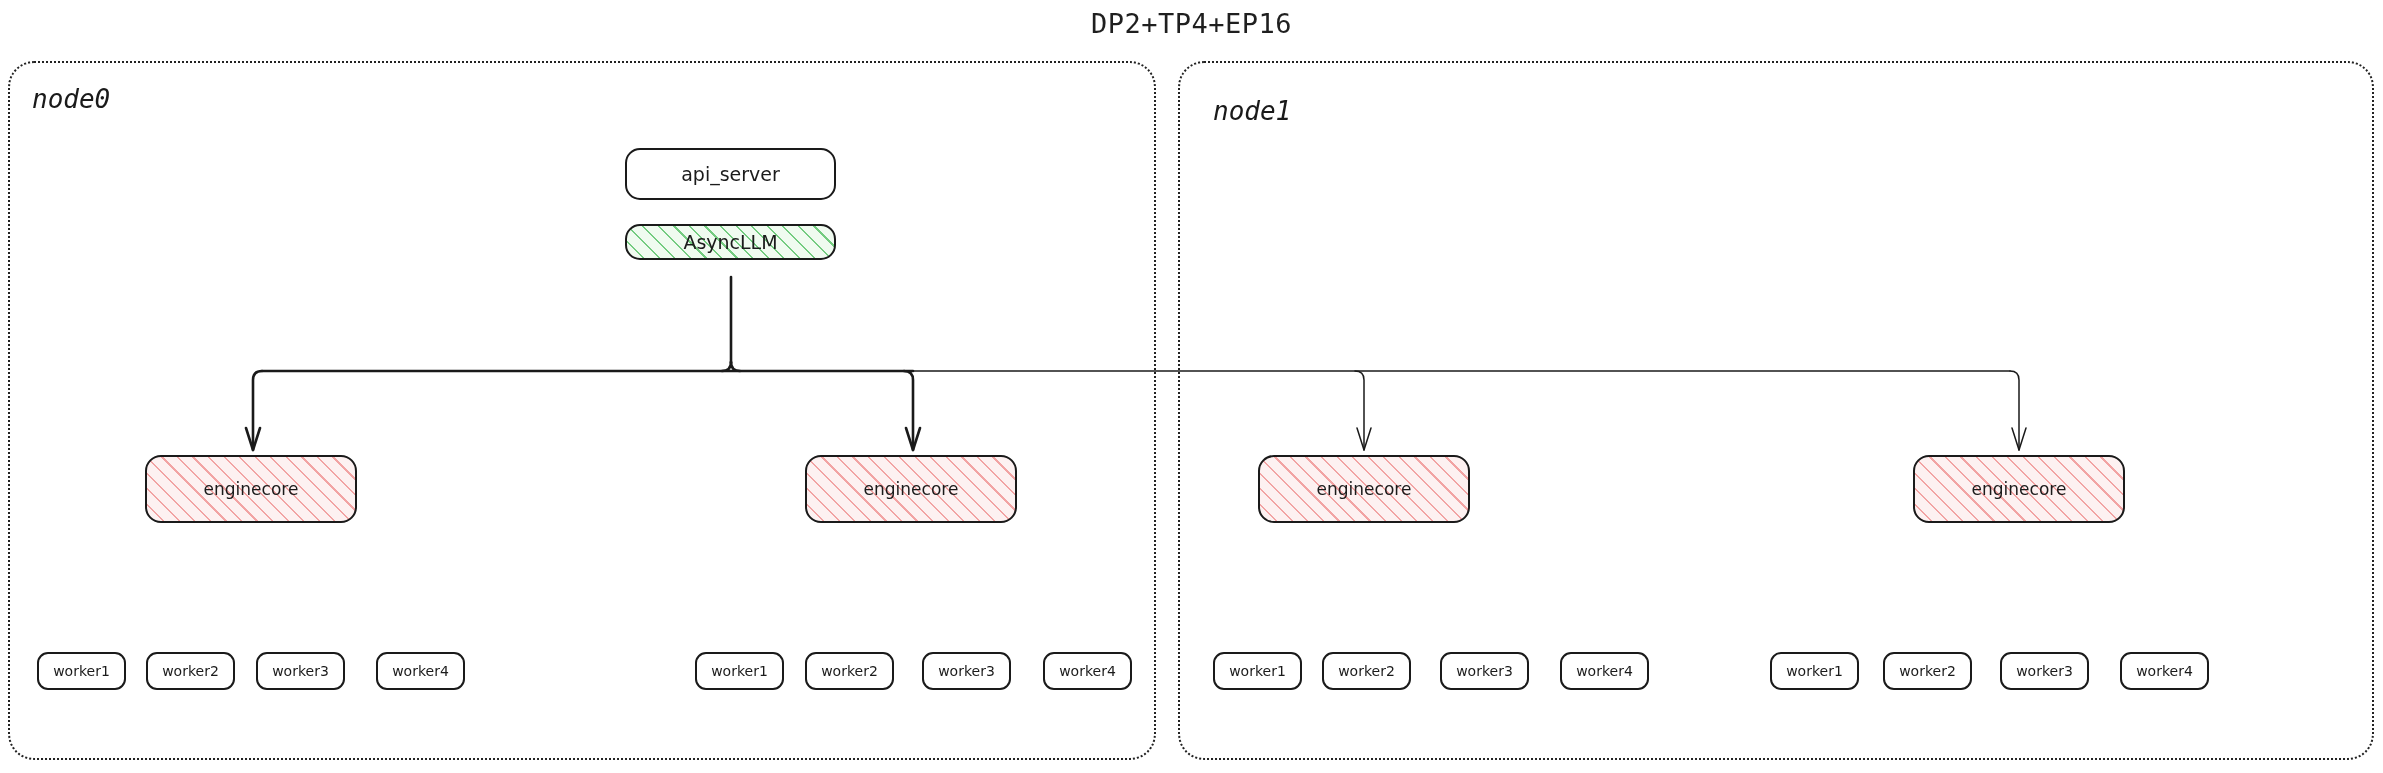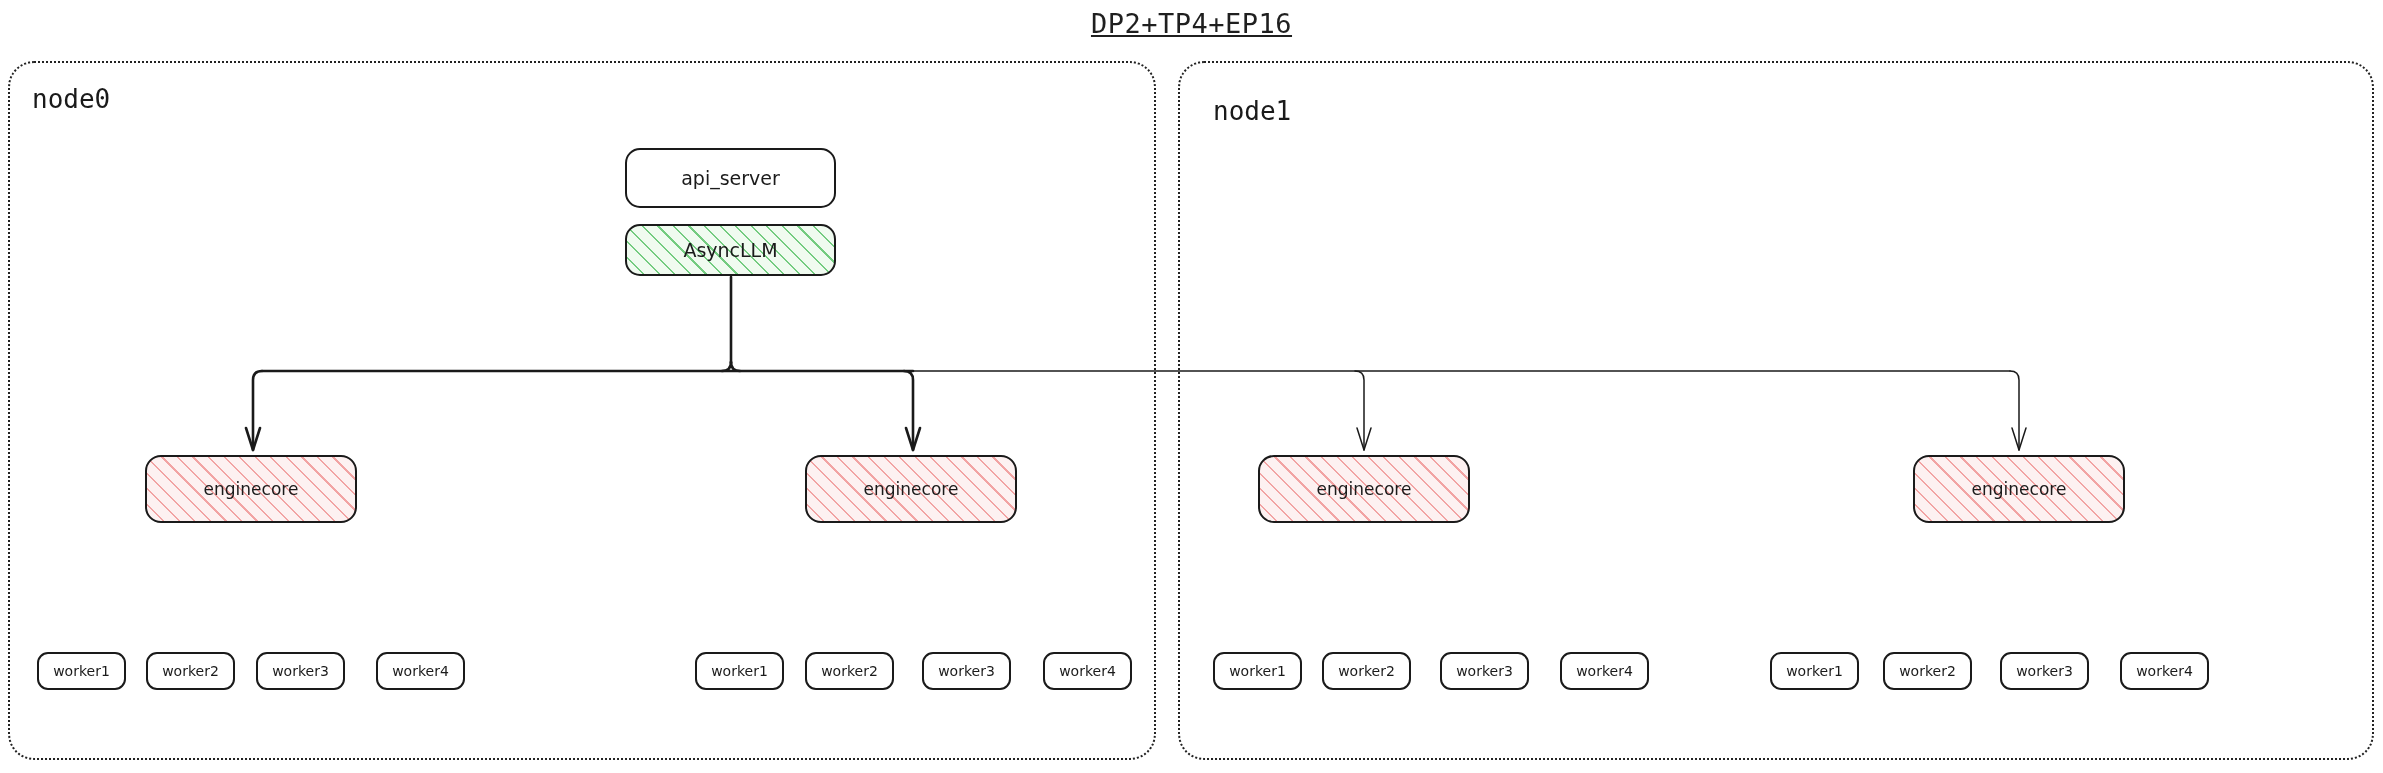--- a/index.html
+++ b/index.html
@@ -22,36 +22,36 @@
     position: absolute;
     left: 0;
     top: 8px;
     width: 2383px;
     text-align: center;
     font-family: "DejaVu Sans Mono", monospace;
     font-size: 27px;
     color: #1f1f1f;
     letter-spacing: 0.5px;
     white-space: nowrap;
-    text-decoration: underline;
   }
   
   .node-box {
     position: absolute;
     border: 2.5px dotted #222222;
     border-radius: 26px;
     background: transparent;
     box-sizing: border-box;
   }
   .node-label {
     position: absolute;
     font-family: "DejaVu Sans Mono", monospace;
     font-size: 26px;
     color: #1a1a1a;
     white-space: nowrap;
+    font-style: italic;
   }
   
   .shape {
     position: absolute;
     box-sizing: border-box;
     border: 2.6px solid #1a1a1a;
     border-radius: 13px;
     background: #ffffff;
     display: flex;
     align-items: center;
@@ -119,22 +119,22 @@
       <path d="M 1357 428 L 1364 450 L 1371 428" fill="none" stroke="#1a1a1a" stroke-width="1.5" stroke-linecap="round" stroke-linejoin="round"></path>
       <path d="M 2010 371 Q 2019 371 2019 380 L 2019 450" fill="none" stroke="#1a1a1a" stroke-width="1.5" stroke-linecap="round" stroke-linejoin="round"></path>
       <path d="M 2012 428 L 2019 450 L 2026 428" fill="none" stroke="#1a1a1a" stroke-width="1.5" stroke-linecap="round" stroke-linejoin="round"></path>
       <path d="M 722 371 Q 731 371 731 362" fill="none" stroke="#1a1a1a" stroke-width="2.6" stroke-linecap="round" stroke-linejoin="round"></path>
       <path d="M 740 371 Q 731 371 731 362" fill="none" stroke="#1a1a1a" stroke-width="2.6" stroke-linecap="round" stroke-linejoin="round"></path>
     </svg>
 
   <div id="shapes-layer">
       <div class="node-box" style="left: 8px; top: 61px; width: 1148px; height: 699px;"></div>
       <div class="node-label" style="left: 32px; top: 84px;">node0</div>
-      <div class="shape api" style="left: 625px; top: 148px; width: 211px; height: 60px;">api_server</div>
-      <div class="shape async" style="left: 625px; top: 224px; width: 211px; height: 52px;">AsyncLLM</div>
+      <div class="shape api" style="left: 625px; top: 148px; width: 211px; height: 52px;">api_server</div>
+      <div class="shape async" style="left: 625px; top: 224px; width: 211px; height: 36px;">AsyncLLM</div>
       <div class="shape enginecore" style="left: 145px; top: 455px; width: 212px; height: 68px;">enginecore</div>
       <div class="shape enginecore" style="left: 805px; top: 455px; width: 212px; height: 68px;">enginecore</div>
       <div class="shape worker" style="left: 37px; top: 652px; width: 89px; height: 38px;">worker1</div>
       <div class="shape worker" style="left: 146px; top: 652px; width: 89px; height: 38px;">worker2</div>
       <div class="shape worker" style="left: 256px; top: 652px; width: 89px; height: 38px;">worker3</div>
       <div class="shape worker" style="left: 376px; top: 652px; width: 89px; height: 38px;">worker4</div>
       <div class="shape worker" style="left: 695px; top: 652px; width: 89px; height: 38px;">worker1</div>
       <div class="shape worker" style="left: 805px; top: 652px; width: 89px; height: 38px;">worker2</div>
       <div class="shape worker" style="left: 922px; top: 652px; width: 89px; height: 38px;">worker3</div>
       <div class="shape worker" style="left: 1043px; top: 652px; width: 89px; height: 38px;">worker4</div>

